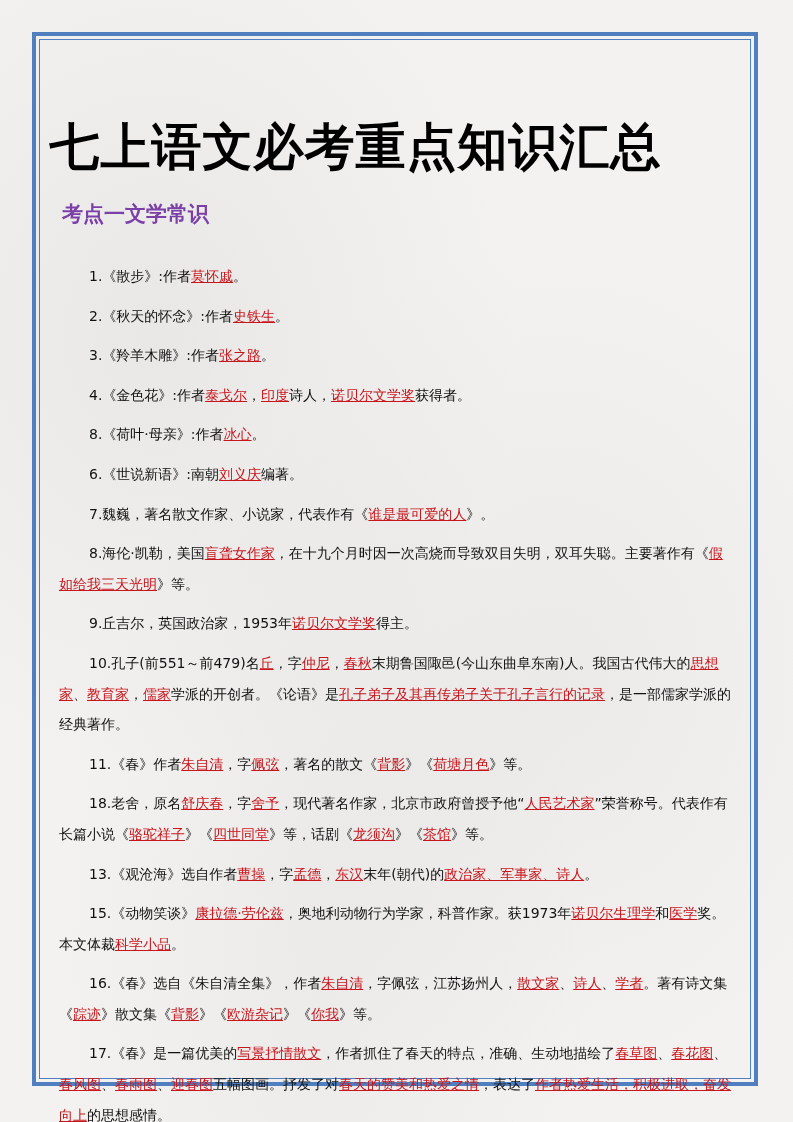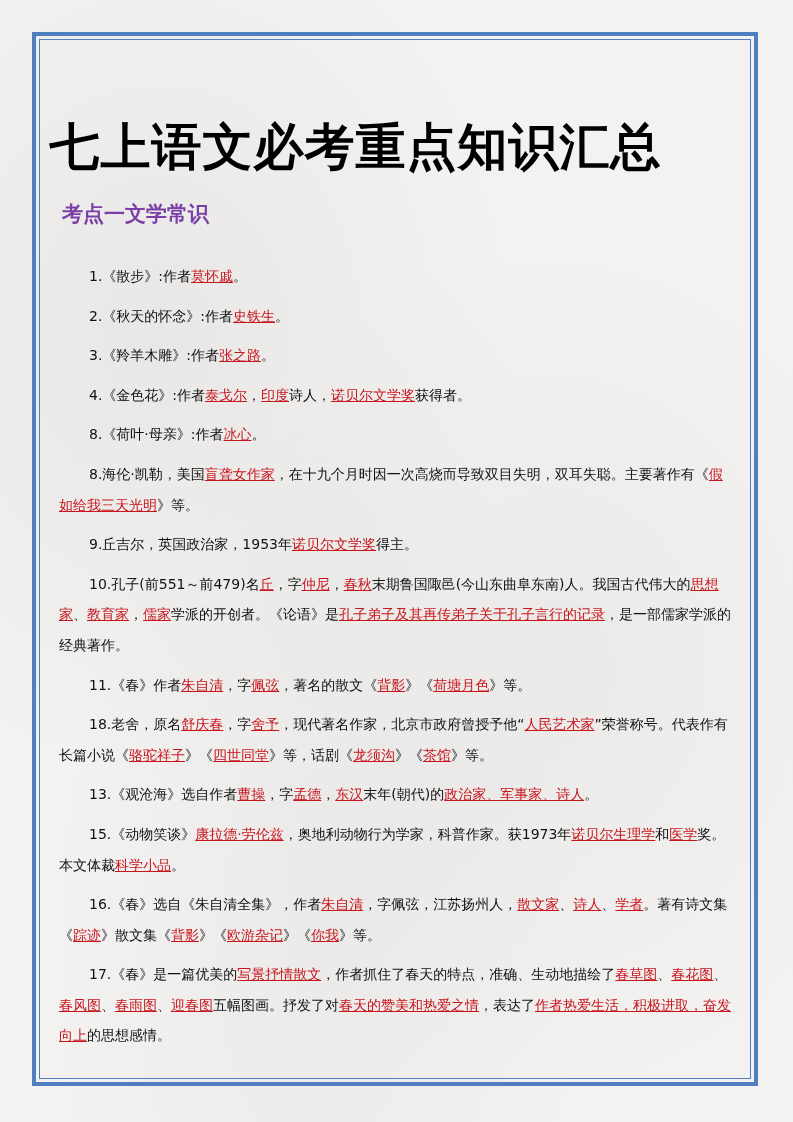--- a/index.html
+++ b/index.html
@@ -52,20 +52,22 @@
 
 <h1 class="title">七上语文必考重点知识汇总</h1>
 <div class="section">考点一文学常识</div>
 
 <div class="items" id="items">
     <p class="item"><span>1.《散步》:作者</span><span class="u">莫怀戚</span><span>。</span></p>
     <p class="item"><span>2.《秋天的怀念》:作者</span><span class="u">史铁生</span><span>。</span></p>
     <p class="item"><span>3.《羚羊木雕》:作者</span><span class="u">张之路</span><span>。</span></p>
     <p class="item"><span>4.《金色花》:作者</span><span class="u">泰戈尔</span><span>，</span><span class="u">印度</span><span>诗人，</span><span class="u">诺贝尔文学奖</span><span>获得者。</span></p>
     <p class="item"><span>8.《荷叶·母亲》:作者</span><span class="u">冰心</span><span>。</span></p>
+    <p class="item"><span>6.《世说新语》:南朝</span><span class="u">刘义庆</span><span>编著。</span></p>
+    <p class="item"><span>7.魏巍，著名散文作家、小说家，代表作有《</span><span class="u">谁是最可爱的人</span><span>》。</span></p>
     <p class="item"><span>8.海伦·凯勒，美国</span><span class="u">盲聋女作家</span><span>，在十九个月时因一次高烧而导致双目失明，双耳失聪。主要著作有《</span><span class="u">假如给我三天光明</span><span>》等。</span></p>
     <p class="item"><span>9.丘吉尔，英国政治家，1953年</span><span class="u">诺贝尔文学奖</span><span>得主。</span></p>
     <p class="item"><span>10.孔子(前551～前479)名</span><span class="u">丘</span><span>，字</span><span class="u">仲尼</span><span>，</span><span class="u">春秋</span><span>末期鲁国陬邑(今山东曲阜东南)人。我国古代伟大的</span><span class="u">思想家</span><span>、</span><span class="u">教育家</span><span>，</span><span class="u">儒家</span><span>学派的开创者。《论语》是</span><span class="u">孔子弟子及其再传弟子关于孔子言行的记录</span><span>，是一部儒家学派的经典著作。</span></p>
     <p class="item"><span>11.《春》作者</span><span class="u">朱自清</span><span>，字</span><span class="u">佩弦</span><span>，著名的散文《</span><span class="u">背影</span><span>》《</span><span class="u">荷塘月色</span><span>》等。</span></p>
     <p class="item"><span>18.老舍，原名</span><span class="u">舒庆春</span><span>，字</span><span class="u">舍予</span><span>，现代著名作家，北京市政府曾授予他“</span><span class="u">人民艺术家</span><span>”荣誉称号。代表作有长篇小说《</span><span class="u">骆驼祥子</span><span>》《</span><span class="u">四世同堂</span><span>》等，话剧《</span><span class="u">龙须沟</span><span>》《</span><span class="u">茶馆</span><span>》等。</span></p>
     <p class="item"><span>13.《观沧海》选自作者</span><span class="u">曹操</span><span>，字</span><span class="u">孟德</span><span>，</span><span class="u">东汉</span><span>末年(朝代)的</span><span class="u">政治家、军事家、诗人</span><span>。</span></p>
     <p class="item"><span>15.《动物笑谈》</span><span class="u">康拉德·劳伦兹</span><span>，奥地利动物行为学家，科普作家。获1973年</span><span class="u">诺贝尔生理学</span><span>和</span><span class="u">医学</span><span>奖。本文体裁</span><span class="u">科学小品</span><span>。</span></p>
     <p class="item"><span>16.《春》选自《朱自清全集》，作者</span><span class="u">朱自清</span><span>，字佩弦，江苏扬州人，</span><span class="u">散文家</span><span>、</span><span class="u">诗人</span><span>、</span><span class="u">学者</span><span>。著有诗文集《</span><span class="u">踪迹</span><span>》散文集《</span><span class="u">背影</span><span>》《</span><span class="u">欧游杂记</span><span>》《</span><span class="u">你我</span><span>》等。</span></p>
     <p class="item"><span>17.《春》是一篇优美的</span><span class="u">写景抒情散文</span><span>，作者抓住了春天的特点，准确、生动地描绘了</span><span class="u">春草图</span><span>、</span><span class="u">春花图</span><span>、</span><span class="u">春风图</span><span>、</span><span class="u">春雨图</span><span>、</span><span class="u">迎春图</span><span>五幅图画。抒发了对</span><span class="u">春天的赞美和热爱之情</span><span>，表达了</span><span class="u">作者热爱生活，积极进取，奋发向上</span><span>的思想感情。</span></p>
   </div>

